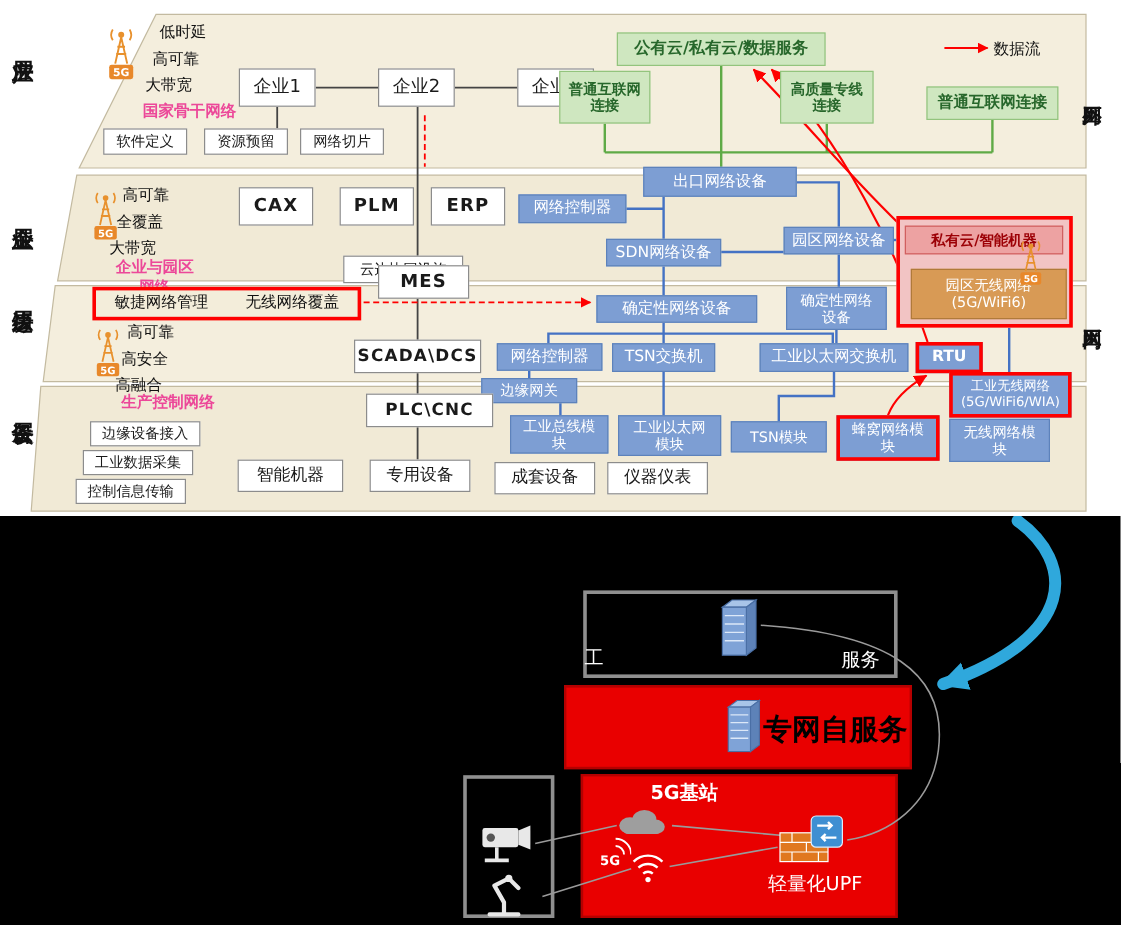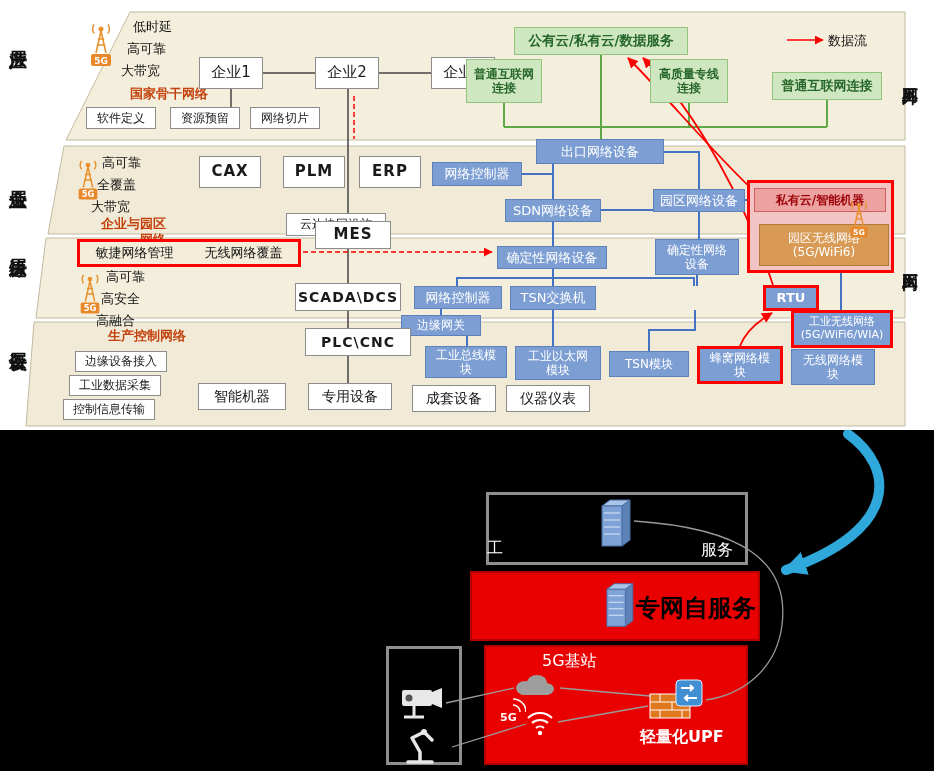--- a/index.html
+++ b/index.html
@@ -10,21 +10,21 @@
        text-align:center;line-height:1.18}
   .white{background:#fff;border:1px solid #8c8c8c;color:#1a1a1a}
   .blue{background:#7d9ed3;border:1px solid #5d82bb;color:#fff}
   .green{background:#cfe7c0;border:1px solid #93c47d;color:#27672b;font-weight:700}
   .rb{border:3px solid #fe0000}
   .col2{flex-direction:column}
   .f11{font-size:11px}.f12{font-size:12px}.f13{font-size:13px}.f14{font-size:14px}.f15{font-size:15px}
   .applabel{font-weight:700;letter-spacing:1px}
   .vlabel{position:absolute;writing-mode:vertical-rl;text-orientation:upright;font-weight:700;color:#111}
   .feat{position:absolute;font-size:13px;color:#111;white-space:nowrap}
-  .rednet{position:absolute;font-size:13px;font-weight:700;color:#c2410c;text-align:right;line-height:1.25}
+  .rednet{position:absolute;font-size:13px;font-weight:700;color:#ec4899;text-align:center;line-height:1.25}
   .blackzone{position:absolute;left:0;top:430px;width:934px;height:341px;background:#000}
   .graybox{position:absolute;box-sizing:border-box;border:3px solid #8f8f8f;background:transparent}
   .redbox{position:absolute;box-sizing:border-box;background:#e90000;border:2px solid #b50000}
   .wtext{position:absolute;color:#fff;white-space:nowrap}
   .btext{position:absolute;color:#000;white-space:nowrap;font-weight:700}
   svg{display:block}
 </style>
 </head>
 <body>
 
@@ -157,21 +157,21 @@
   <div class="box blue f13" style="left:505px;top:199px;width:96px;height:23px">SDN网络设备</div>
   <div class="box blue f13" style="left:653px;top:189px;width:92px;height:23px">园区网络设备</div>
   <div class="box white f12" style="left:286px;top:213px;width:100px;height:23px">云边协同设施</div>
   <div class="box white f15 applabel" style="left:315px;top:221px;width:76px;height:28px">MES</div>
 
   <div class="box rb f13" style="left:77px;top:239px;width:224px;height:28px;background:#f3edda;justify-content:space-around">
     <span>敏捷网络管理</span>
     <span>无线网络覆盖</span>
   </div>
 
-  <div class="box blue f13" style="left:497px;top:246px;width:110px;height:23px">确定性网络设备</div>
+  <div class="box blue f13" style="left:497px;top:246px;width:134px;height:23px">确定性网络设备</div>
   <div class="box blue f12 col2" style="left:655px;top:239px;width:84px;height:36px">
     <span>确定性网络</span>
     <span>设备</span>
   </div>
 
   <div class="box rb" style="left:747px;top:180px;width:147px;height:93px;background:#f2c4c4"></div>
   <div class="box f12" style="left:754px;top:188px;width:132px;height:24px;background:#eda2a2;border:1px solid #d06060;color:#9c0006;font-weight:700">私有云/智能机器</div>
   <div class="box f12 col2" style="left:759px;top:224px;width:130px;height:42px;background:#d89a55;border:1px solid #b07a3a;color:#fff">
     <span>园区无线网络</span>
     <span>(5G/WiFi6)</span>
@@ -187,20 +187,21 @@
   </div>
 
   <span class="feat" style="left:106px;top:268px">高可靠</span>
   <span class="feat" style="left:101px;top:290px">高安全</span>
   <span class="feat" style="left:96px;top:312px">高融合</span>
   <span class="rednet" style="left:94px;top:328px;width:92px">生产控制网络</span>
 
   <div class="box white f14 applabel" style="left:295px;top:283px;width:106px;height:28px">SCADA\DCS</div>
   <div class="box blue f13" style="left:414px;top:286px;width:88px;height:23px">网络控制器</div>
   <div class="box blue f13" style="left:510px;top:286px;width:86px;height:24px">TSN交换机</div>
+  <div class="box blue f13" style="left:633px;top:286px;width:124px;height:24px">工业以太网交换机</div>
   <div class="box blue rb f13" style="left:763px;top:285px;width:56px;height:26px;font-weight:700">RTU</div>
   <div class="box blue f12" style="left:401px;top:315px;width:80px;height:21px">边缘网关</div>
   <div class="box white f14 applabel" style="left:305px;top:328px;width:106px;height:28px">PLC\CNC</div>
   <div class="box blue rb f11 col2" style="left:791px;top:310px;width:102px;height:38px">
     <span>工业无线网络</span>
     <span>(5G/WiFi6/WIA)</span>
   </div>
 
   <div class="box blue f12" style="left:425px;top:346px;width:82px;height:32px;padding:0 10px">工业总线模块</div>
   <div class="box blue f12" style="left:515px;top:346px;width:86px;height:34px;padding:0 8px">工业以太网模块</div>
@@ -254,22 +255,22 @@
         <polygon points="28,10 36,4 36,44 28,50" fill="#5d82b8" stroke="#4a6fa5"></polygon>
         <rect x="8" y="10" width="20" height="40" fill="#7fa3d7" stroke="#4a6fa5"></rect>
         <path d="M10,17 H26 M10,24 H26 M10,31 H26 M10,38 H26" stroke="#dce8f8" stroke-width="1.2"></path>
       </svg>
   </div>
 
   <span class="wtext" style="left:487px;top:538px;font-size:16px">工</span>
   <span class="wtext" style="left:701px;top:540px;font-size:16px">服务</span>
 
   <span class="btext" style="left:636px;top:592px;font-size:24px">专网自服务</span>
-  <span class="wtext" style="left:542px;top:651px;font-size:16px;font-weight:400">5G基站</span>
-  <span class="wtext" style="left:640px;top:727px;font-size:16px;font-weight:700">轻量化UPF</span>
+  <span class="wtext" style="left:542px;top:651px;font-size:16px;font-weight:700">5G基站</span>
+  <span class="wtext" style="left:640px;top:727px;font-size:16px;font-weight:400">轻量化UPF</span>
 
   <div class="abs" style="left:510px;top:672px">
     <svg width="48" height="26" viewBox="0 0 48 26">
         <ellipse cx="15" cy="16" rx="9" ry="7" fill="#9e9e9e"></ellipse>
         <ellipse cx="27" cy="11" rx="10" ry="8" fill="#9e9e9e"></ellipse>
         <ellipse cx="36" cy="17" rx="8" ry="6" fill="#9e9e9e"></ellipse>
         <rect x="9" y="14" width="32" height="9" rx="4.5" fill="#9e9e9e"></rect>
       </svg>
   </div>
 

